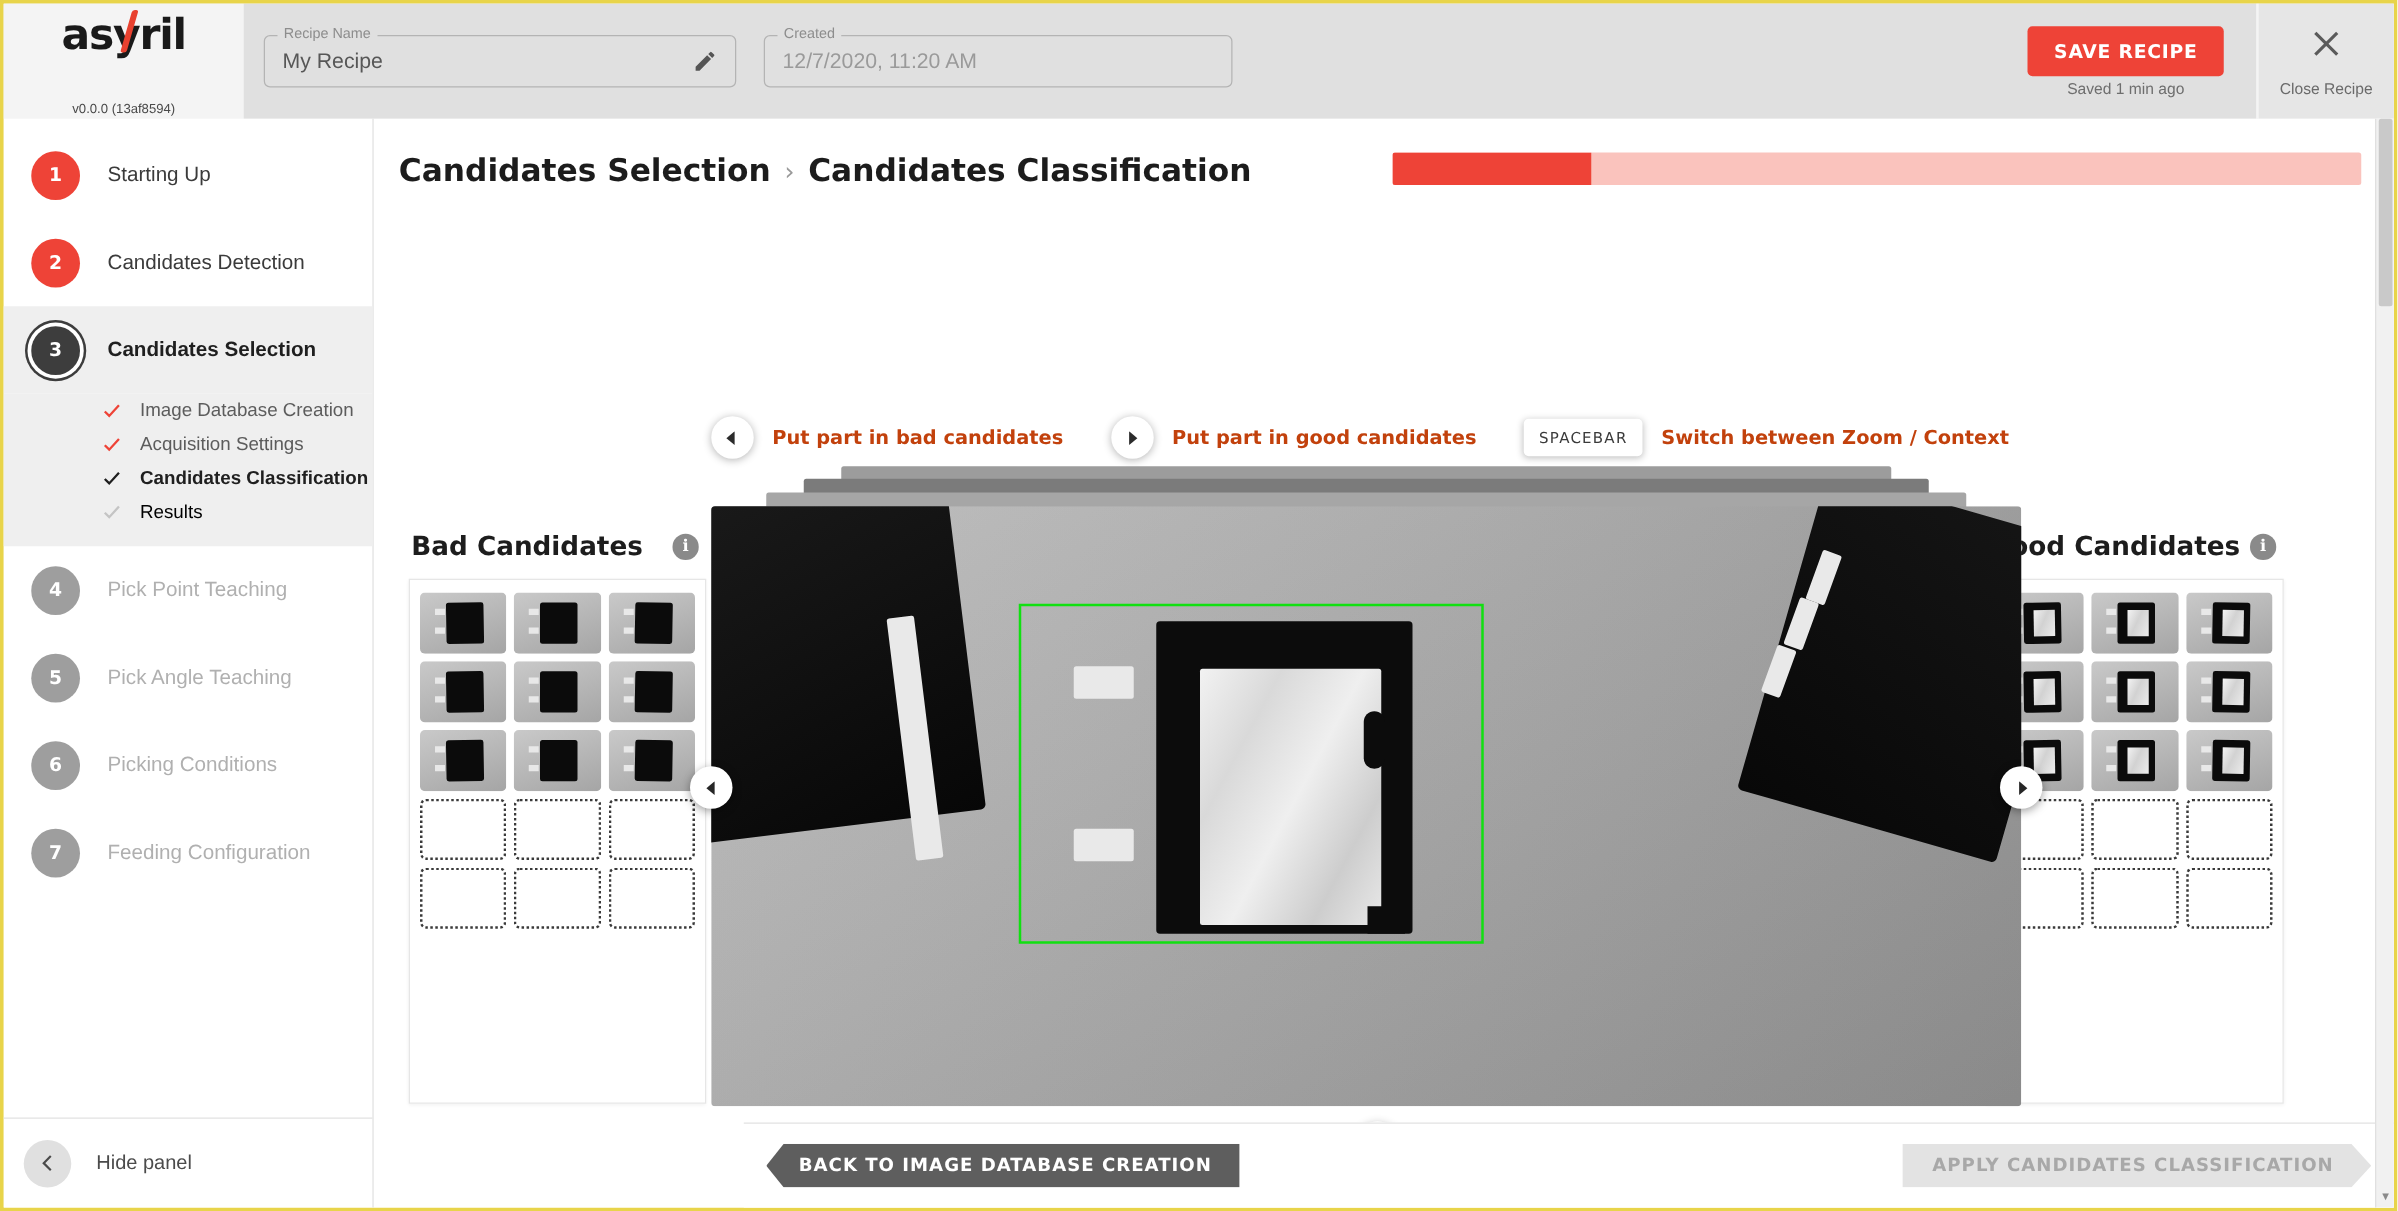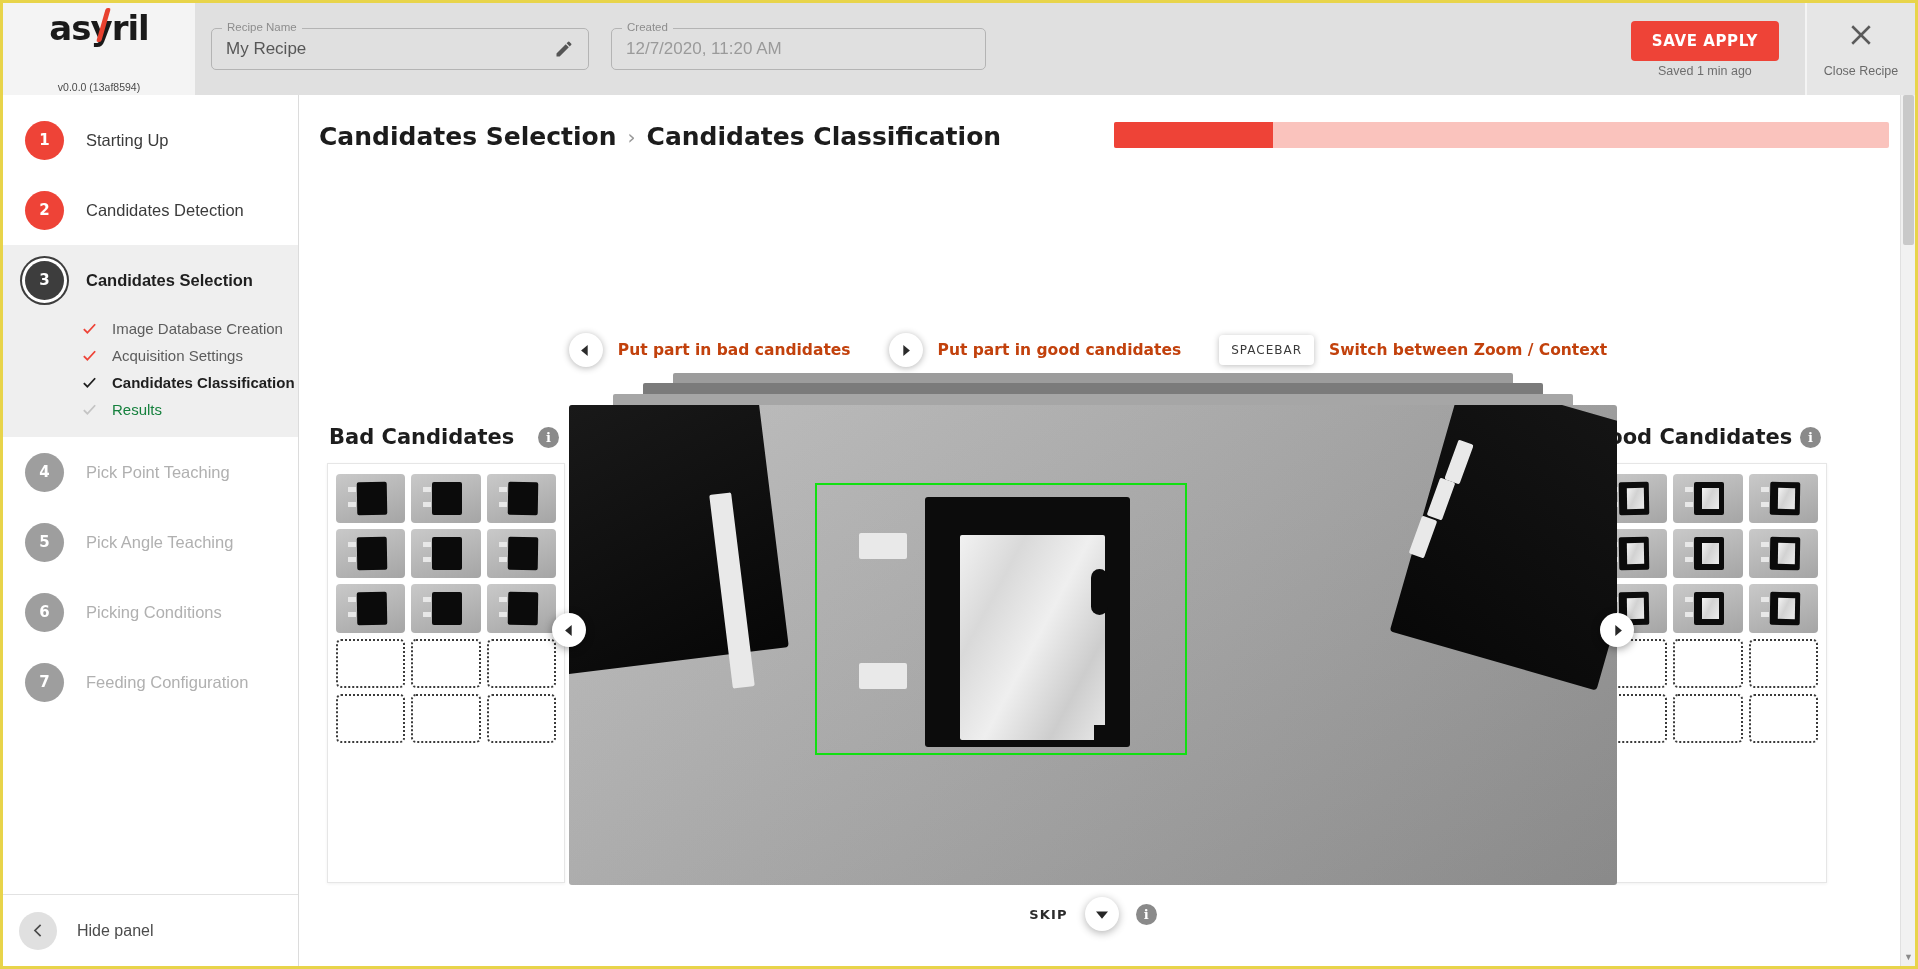--- a/index.html
+++ b/index.html
@@ -95,21 +95,21 @@
   .circle.gray { background: #9e9e9e; }
   .step-label { margin-left: 22px; font-size: 16.5px; color: #3b3b3b; }
   .step-label.bold { font-weight: 700; color: #1f1f1f; }
   .step-label.muted { color: #b0b0b0; }
 
   .substeps { background: #efefef; padding: 0 0 14px 0; }
   .substep { display: flex; align-items: center; padding: 5px 0 5px 78px; cursor: pointer; }
   .check { width: 17px; height: 17px; flex: 0 0 17px; }
   .substep-label { margin-left: 14px; font-size: 15px; color: #5c5c5c; }
   .substep-label.bold { font-weight: 700; color: #1f1f1f; }
-  .substep-label.muted { color: #15803d; }
+  .substep-label.muted { color: #000000; }
 
   .hide-panel {
     position: absolute; bottom: 0; left: 0; right: 0; height: 72px;
     display: flex; align-items: center; padding-left: 16px; gap: 20px;
     border-top: 1px solid #e2e2e2; cursor: pointer;
   }
   .round-btn {
     width: 38px; height: 38px; border-radius: 50%; background: #e0e0e0;
     display: flex; align-items: center; justify-content: center; color: #4a4a4a;
   }
@@ -287,21 +287,21 @@
         </svg>
       </div>
 
       <div class="field field-created">
         <span class="field-legend">Created</span>
         <span class="field-value muted">12/7/2020, 11:20 AM</span>
       </div>
     </div>
 
     <div class="save-zone">
-      <button class="save-btn">SAVE APPLY</button>
+      <button class="save-btn">SAVE RECIPE</button>
       <span class="saved-label">Saved 1 min ago</span>
     </div>
 
     <div class="close-zone">
       <svg class="close-x" viewBox="0 0 24 24" stroke="currentColor" stroke-width="2" fill="none">
         <line x1="5" y1="5" x2="19" y2="19"></line>
           <line x1="19" y1="5" x2="5" y2="19"></line>
       </svg>
       <span class="close-label">Close Recipe</span>
     </div>
@@ -605,19 +605,23 @@
         <span class="skip-label">SKIP</span>
         <div class="skip-btn">
           <svg width="12" height="12" viewBox="0 0 10 10" fill="currentColor">
               <polygon points="0,3 10,3 5,9"></polygon>
             </svg>
         </div>
         <span class="info-icon">i</span>
       </div>
     </div>
 
+    <div class="footer-bar">
+      <div class="arrow-btn btn-back">BACK TO IMAGE DATABASE CREATION</div>
+      <div class="arrow-btn btn-apply">APPLY CANDIDATES CLASSIFICATION</div>
+    </div>
   </div>
 
   <div class="scrollbar">
     <div class="sb-thumb"></div>
     <div class="sb-arrow" style="bottom:4px;">▼</div>
   </div>
 </div>
 
 </body></html>

